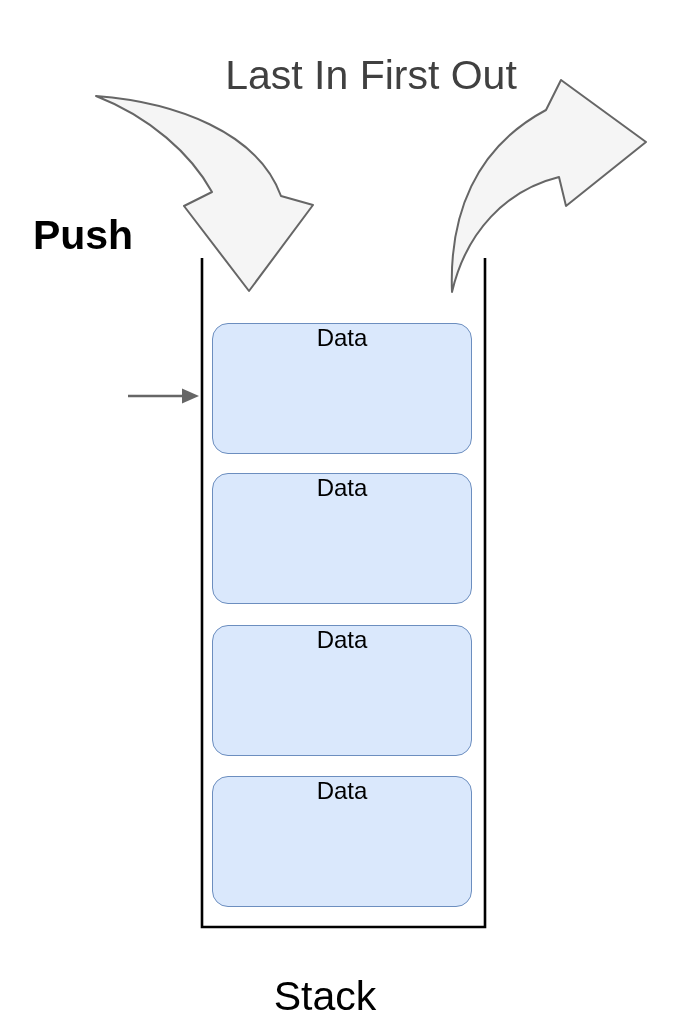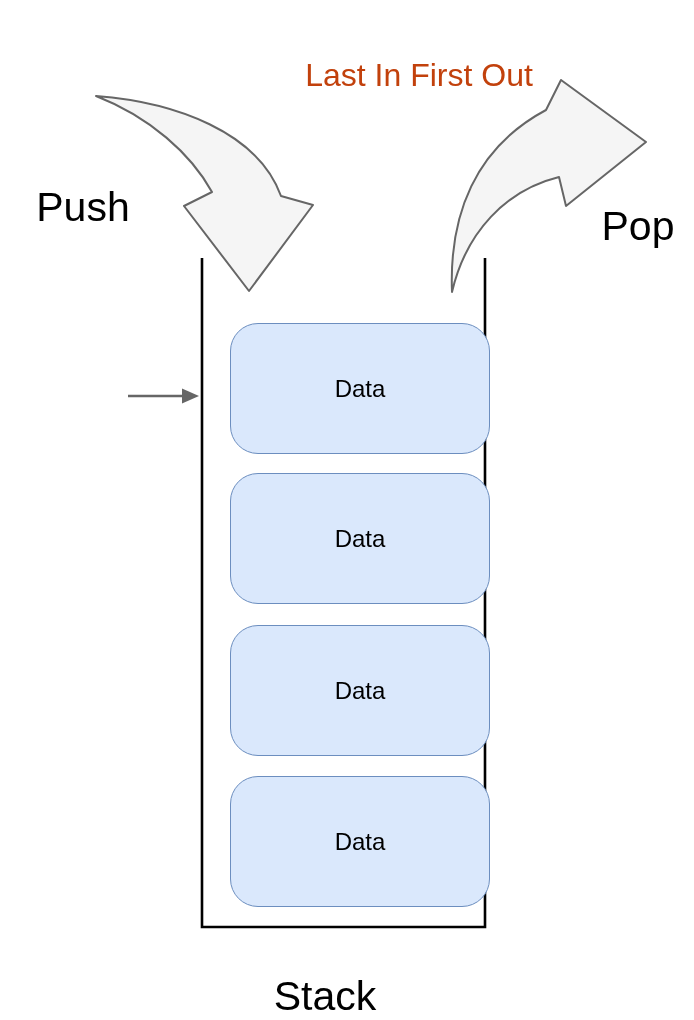--- a/index.html
+++ b/index.html
@@ -28,36 +28,34 @@
     font-size: 41px;
     line-height: 1.1;
     white-space: nowrap;
     transform: translate(-50%, -50%);
   }
   .diagram-title {
     position: absolute;
     left: 371px;
     top: 75px;
     transform: translate(-50%, -50%);
-    color: #c2410c;
-    font-size: 32px;
+    color: #404040;
+    font-size: 41px;
     white-space: nowrap;
-    margin-left: 48px;
   }
   .stack-item {
     position: absolute;
-    left: 230px;
+    left: 212px;
     width: 260px;
     height: 131px;
     box-sizing: border-box;
     background: #dae8fc;
     border: 1.5px solid #6c8ebf;
-    border-radius: 28px;
+    border-radius: 16px;
     display: flex;
-    align-items: center;
     justify-content: center;
     color: #000000;
     font-size: 24px;
   }
   .item-0 { top: 323px; }
   .item-1 { top: 473px; }
   .item-2 { top: 625px; }
   .item-3 { top: 776px; }
 </style>
 </head>
@@ -86,23 +84,22 @@
              Z" stroke="#666666" stroke-width="2" stroke-linejoin="round" fill="#f5f5f5"></path>
 
     <path d="M 202,258 L 202,927 L 485,927 L 485,258" fill="none" stroke="#000000" stroke-width="2.6"></path>
 
     <line x1="128" y1="396" x2="183" y2="396" stroke="#666666" stroke-width="2.5"></line>
     <polygon points="182,388.5 199,396 182,403.5" fill="#666666"></polygon>
   </svg>
 
   <div class="diagram-title">Last In First Out</div>
 
-  <div class="label" style="left:83px; top:208px;">Push</div>
+  <div class="label" style="left:83px; top:236px;font-weight:bold;">Push</div>
 
-  <div class="label" style="left:638px; top:227px;">Pop</div>
 
 
   <div class="label" style="left:325px; top:997px;">Stack</div>
 
   <div class="stack-item item-0">
     <span>Data</span>
   </div>
   <div class="stack-item item-1">
     <span>Data</span>
   </div>

